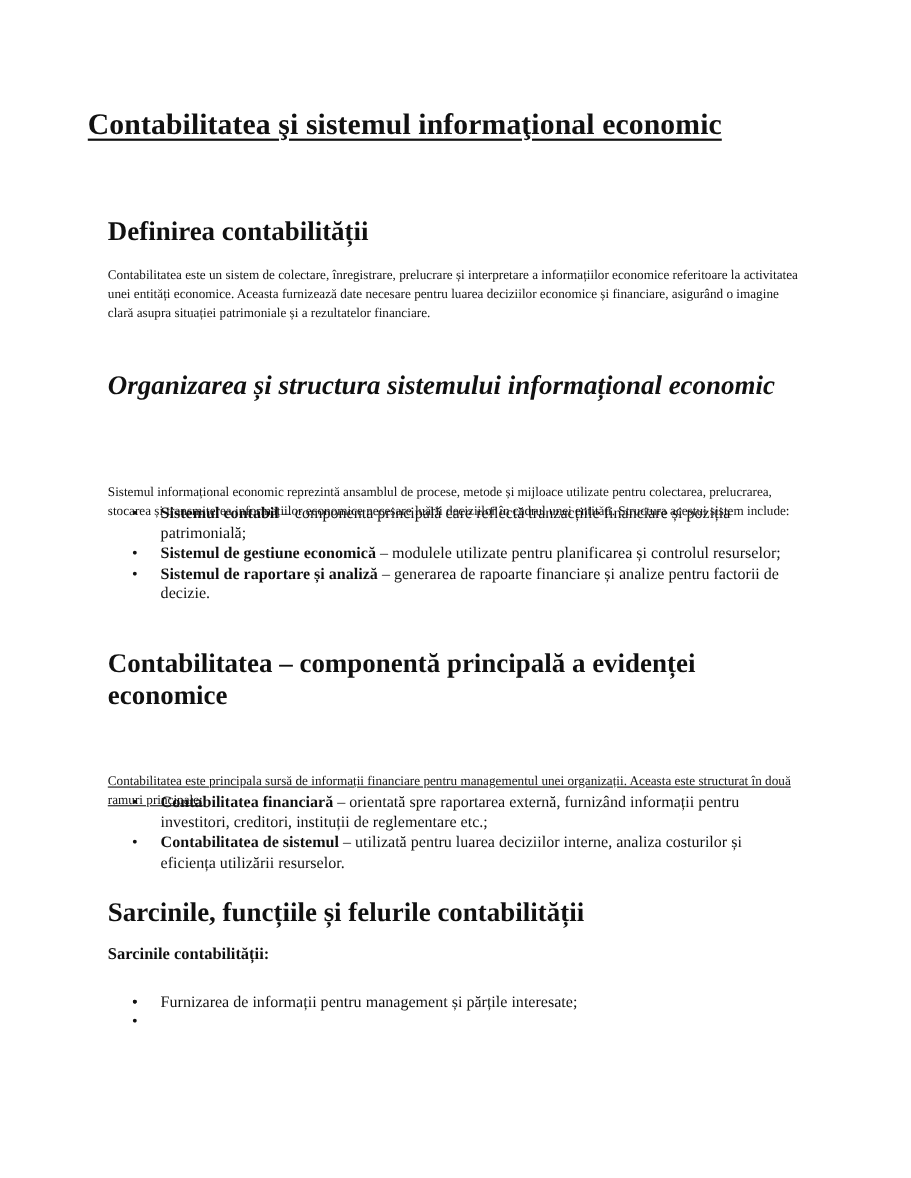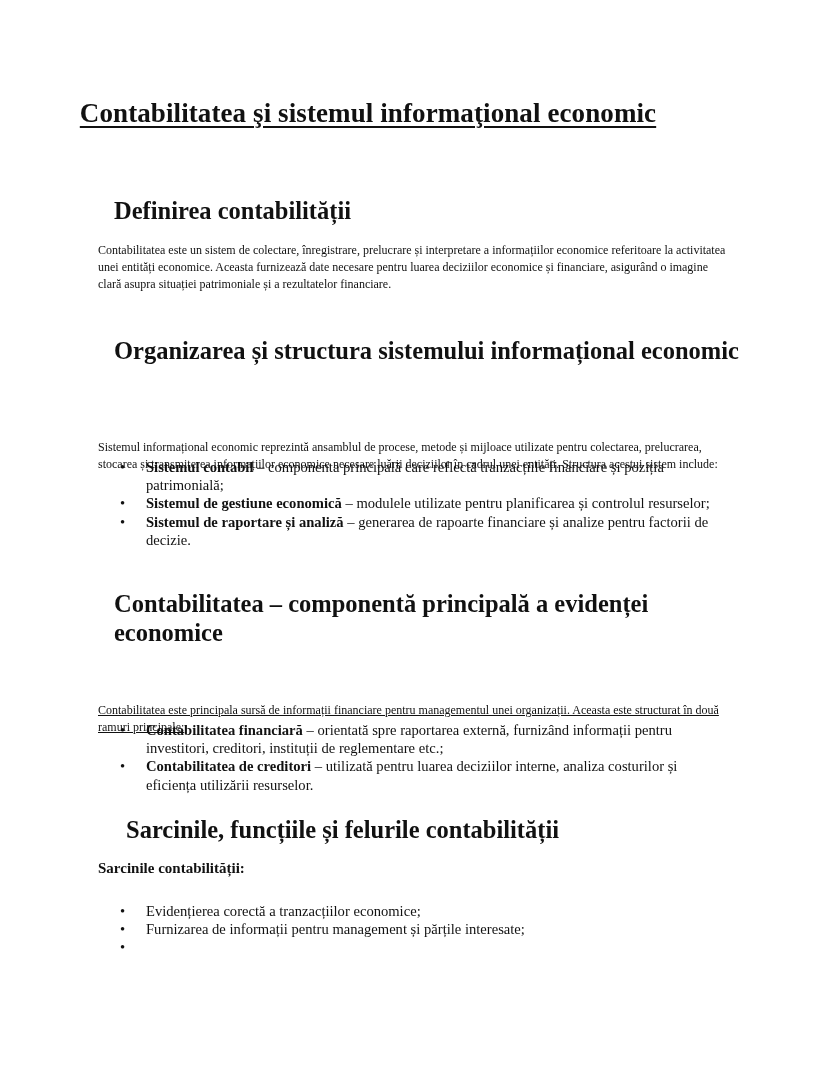--- a/index.html
+++ b/index.html
@@ -2,39 +2,39 @@
 <html><head>
 <meta charset="utf-8">
 <style>
   html, body { margin:0; padding:0; background:#ffffff; }
   body { width:828px; height:1071px; position:relative; overflow:hidden;
          font-family:"Liberation Serif", "DejaVu Serif", serif; color:#111; }
   .page { position:absolute; left:98px; top:0; width:640px; }
   .title { position:absolute; left:0; width:736px; top:98px; text-align:center;
            font-size:27px; font-weight:bold; text-decoration:underline; text-decoration-thickness:2px;
            text-underline-offset:4px; margin:0; letter-spacing:0.1px; }
-  h2 { font-size:24.5px; font-weight:bold; margin:0; line-height:29px; position:absolute; left:16px; width:640px; }
+  h2 { font-size:24.5px; font-weight:bold; margin:0; line-height:29px; position:absolute; left:0; width:640px; }
   h3 { font-size:15px; font-weight:bold; margin:0; position:absolute; left:0; }
   p { font-size:12px; line-height:17px; margin:0; position:absolute; left:0; width:630px; }
   ul { list-style:none; margin:0; padding:0; position:absolute; left:0; width:640px; }
   li { position:relative; padding-left:48px; font-size:14.6px; line-height:18.2px; width:580px; }
   li .bullet { position:absolute; left:22px; top:0; }
   b { font-weight:bold; }
 </style>
 </head>
 <body>
 
 <h1 class="title">Contabilitatea şi sistemul informaţional economic</h1>
 
 <div class="page">
 
   <h2 style="top:196px;">Definirea contabilității</h2>
   <p style="top:242px;">Contabilitatea este un sistem de colectare, înregistrare, prelucrare și interpretare a informațiilor economice referitoare la activitatea unei entități economice. Aceasta furnizează date necesare pentru luarea deciziilor economice și financiare, asigurând o imagine clară asupra situației patrimoniale și a rezultatelor financiare.</p>
 
-  <h2 style="top:336px;">Organizarea și structura sistemului informațional economic</h2>
+  <h2 style="top:336px;font-style:italic;">Organizarea și structura sistemului informațional economic</h2>
   <p style="top:393px;margin-top:46px;">Sistemul informațional economic reprezintă ansamblul de procese, metode și mijloace utilizate pentru colectarea, prelucrarea, stocarea și transmiterea informațiilor economice necesare luării deciziilor în cadrul unei entități. Structura acestui sistem include:</p>
   <ul style="top:458px;">
     <li>
       <span class="bullet">•</span>
       <b>Sistemul contabil</b><span> – componenta principală care reflectă tranzacțiile financiare și poziția patrimonială;</span>
     </li>
     <li>
       <span class="bullet">•</span>
       <b>Sistemul de gestiune economică</b><span> – modulele utilizate pentru planificarea și controlul resurselor;</span>
     </li>
@@ -46,30 +46,29 @@
 
   <h2 style="top:589px; width:560px;">Contabilitatea – componentă principală a evidenței economice</h2>
   <p style="top:702px;text-decoration:underline;">Contabilitatea este principala sursă de informații financiare pentru managementul unei organizații. Aceasta este structurat în două ramuri principale:</p>
   <ul style="top:721px;">
     <li>
       <span class="bullet">•</span>
       <b>Contabilitatea financiară</b><span> – orientată spre raportarea externă, furnizând informații pentru investitori, creditori, instituții de reglementare etc.;</span>
     </li>
     <li>
       <span class="bullet">•</span>
-      <b>Contabilitatea de creditori</b><span> – utilizată pentru luarea deciziilor interne, analiza costurilor și eficiența utilizării resurselor.</span>
+      <b>Contabilitatea de sistemul</b><span> – utilizată pentru luarea deciziilor interne, analiza costurilor și eficiența utilizării resurselor.</span>
     </li>
   </ul>
 
-  <h2 style="top:815px;margin-left:12px;">Sarcinile, funcțiile și felurile contabilității</h2>
+  <h2 style="top:815px;">Sarcinile, funcțiile și felurile contabilității</h2>
   <h3 style="top:860px;">Sarcinile contabilității:</h3>
   <ul style="top:902px;">
     <li>
       <span class="bullet">•</span>
-      <span>Evidențierea corectă a tranzacțiilor economice;</span>
     </li>
     <li>
       <span class="bullet">•</span>
       <span>Furnizarea de informații pentru management și părțile interesate;</span>
     </li>
     <li>
       <span class="bullet">•</span>
     </li>
   </ul>
 

